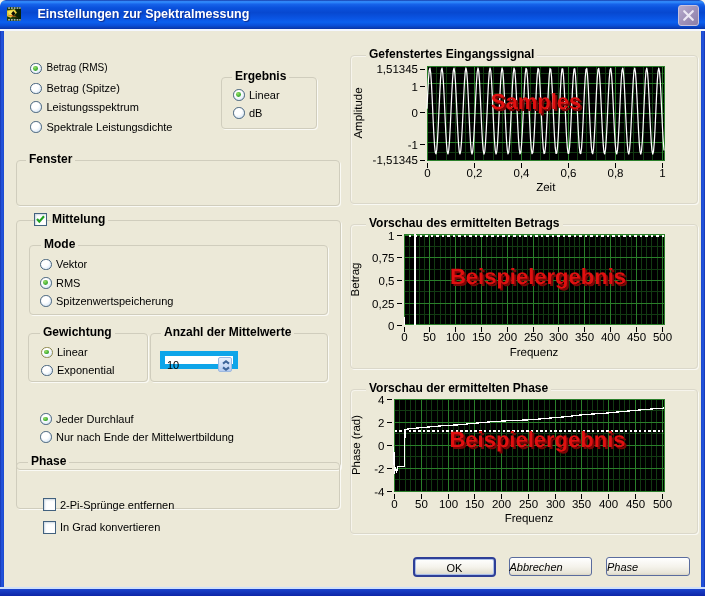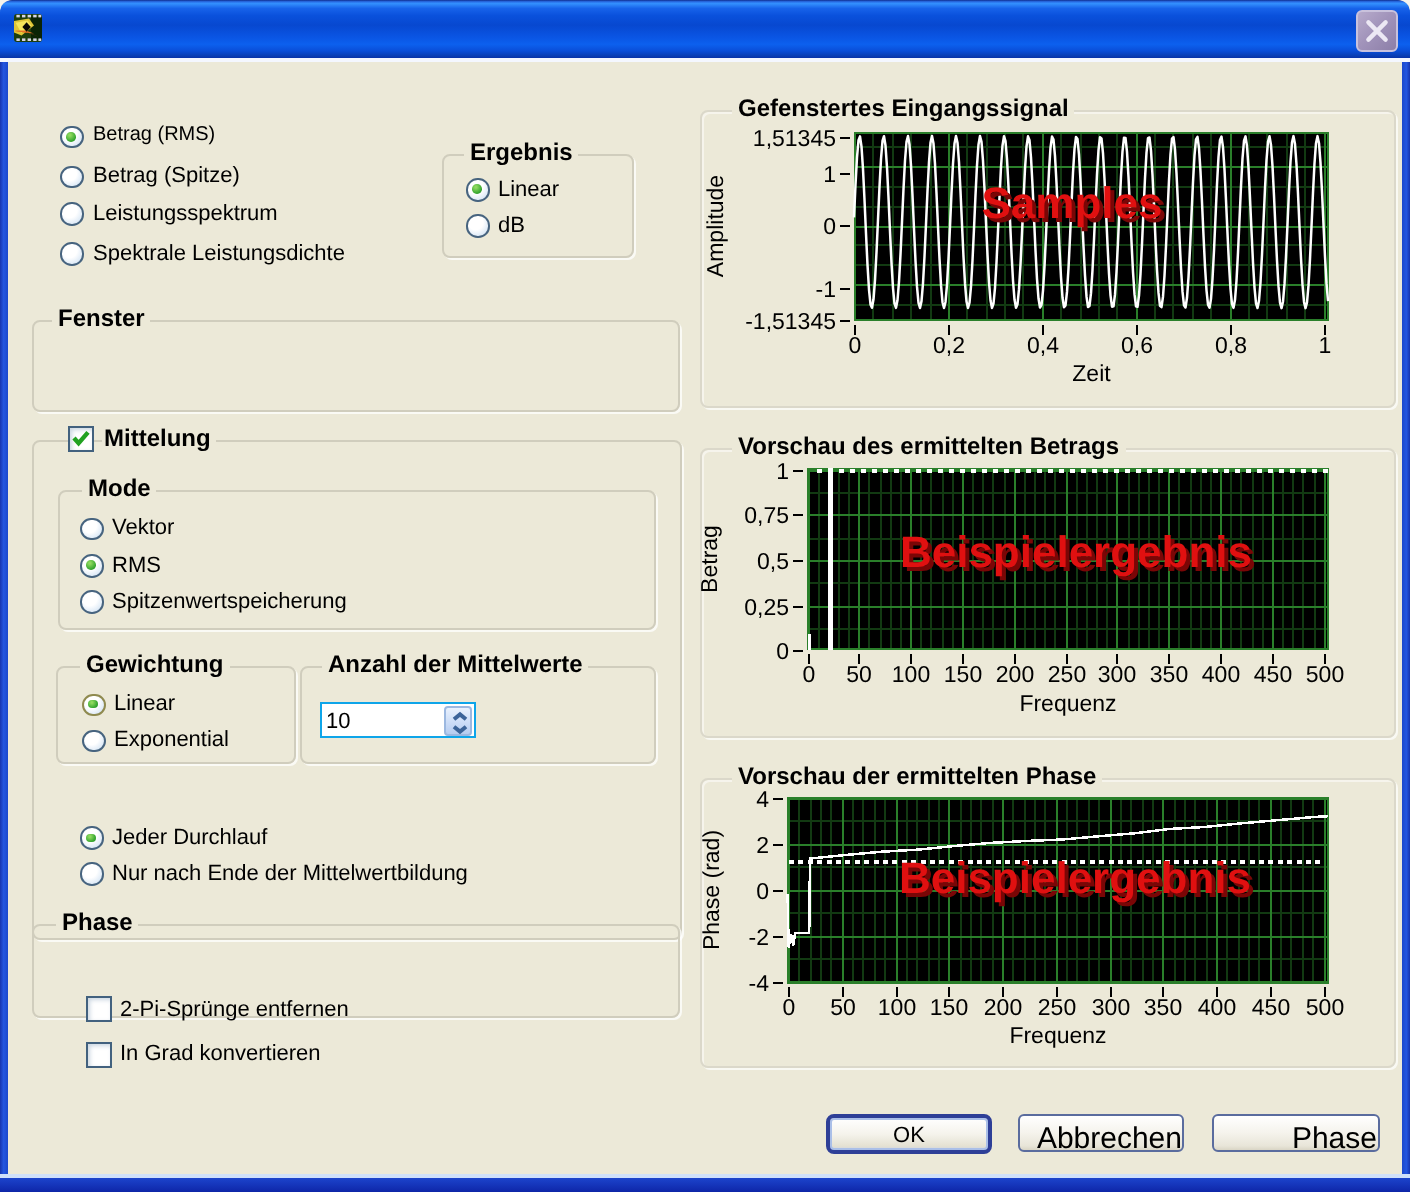--- a/index.html
+++ b/index.html
@@ -25,27 +25,27 @@
   background:radial-gradient(circle at 38% 32%, #8ed95e 10%, #39a832 65%, #238a23); }
 .cb { position:absolute; width:13px; height:13px; border:1px solid #42617e; background:#fff;
   box-shadow:inset 1px 1px 2px rgba(160,180,200,0.55); }
 .cb svg { position:absolute; left:0; top:0; }
 #combo { position:absolute; left:28px; top:174.5px; width:300px; height:19px;
   border:1px solid #7f9db9; background:#fff; }
 #combo .ctxt { position:absolute; left:1.5px; top:3.5px; font-size:11px; }
 .dropbtn { position:absolute; right:1px; top:1px; width:17px; height:15.8px; border-radius:2px;
   border:1px solid #9cb8e0; background:linear-gradient(180deg,#e9f1fd,#cfdff8 50%,#b6ccf0); }
 #spin { position:absolute; left:160px; top:350.5px; width:78px; height:18.5px;
-  border:1px solid #0ea5e9; background:#fff; }
+  border:5px solid #0ea5e9; background:#fff; }
 #spin .ctxt { position:absolute; left:2px; top:3px; font-size:11px; }
 .spbtn { position:absolute; right:1px; width:14px; height:7.2px; border-radius:2px;
   border:1px solid #9cb8e0; background:linear-gradient(180deg,#e9f1fd,#cfdff8 50%,#b6ccf0); }
-.btn { position:absolute; border:1px solid #5a6c9e; border-radius:3px; font-size:15px;
+.btn { position:absolute; border:1px solid #5a6c9e; border-radius:3px; font-size:11px;
   background:linear-gradient(180deg,#ffffff,#f5f3ec 50%,#e8e5d8 88%,#d9d5c5);
-  text-align:right; padding-top:3.5px; height:19px; }
+  text-align:left; padding-top:3.5px; height:19px;font-style:italic; }
 #okw { position:absolute; left:413px; top:556.5px; width:83px; height:20.5px;
   border:2px solid #2e3f97; border-radius:4px;
   background:linear-gradient(180deg,#ffffff,#f5f3ec 50%,#e4e1d2 88%,#cdd4e2);
   box-shadow:inset 0 0 0 1px #aabfe8; text-align:center; padding-top:3.5px; font-size:11px; }
 svg { position:absolute; }
 </style></head><body>
 <div id="win">
     <div id="title">
       <svg style="left:6.5px;top:6.5px" width="14" height="14" viewBox="0 0 14 14">
 <rect x="0" y="0" width="14" height="14" rx="1.5" fill="#1e3e0d"></rect>
@@ -61,20 +61,21 @@
           <rect x="6.8" y="0.4" width="1.7" height="1.3"></rect>
           <rect x="9.6" y="0.4" width="1.7" height="1.3"></rect>
           <rect x="12.2" y="0.4" width="1.4" height="1.3"></rect>
 <rect x="1.2" y="12.2" width="1.7" height="1.3"></rect>
           <rect x="4" y="12.2" width="1.7" height="1.3"></rect>
           <rect x="6.8" y="12.2" width="1.7" height="1.3"></rect>
           <rect x="9.6" y="12.2" width="1.7" height="1.3"></rect>
           <rect x="12.2" y="12.2" width="1.4" height="1.3"></rect>
         </g>
 </svg>
+      <span class="txt">Einstellungen zur Spektralmessung</span>
       <div id="closeb">
         <svg style="left:3px;top:3px" width="13" height="13" viewBox="0 0 13 13">
 <path d="M2.2 2.2 L10.8 10.8 M10.8 2.2 L2.2 10.8" stroke="#ece8f4" stroke-width="2.2" stroke-linecap="round"></path>
 </svg>
       </div>
     </div>
     <div class="radio" style="left:30.2px;top:62.7px;width:11.6px;height:11.6px;border-color:#47647f">
       <div class="rdot"></div>
     </div>
     <div class="t" style="left:46.5px;top:62.45px;font-size:10px">Betrag (RMS)</div>

